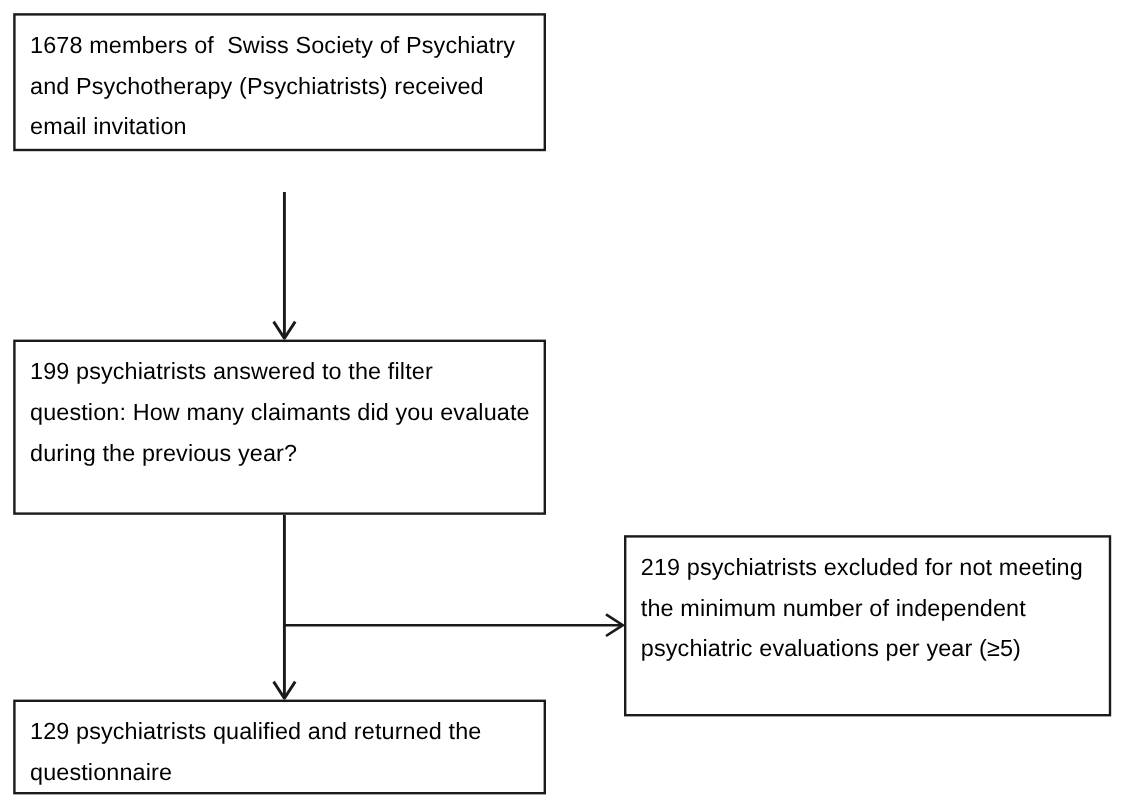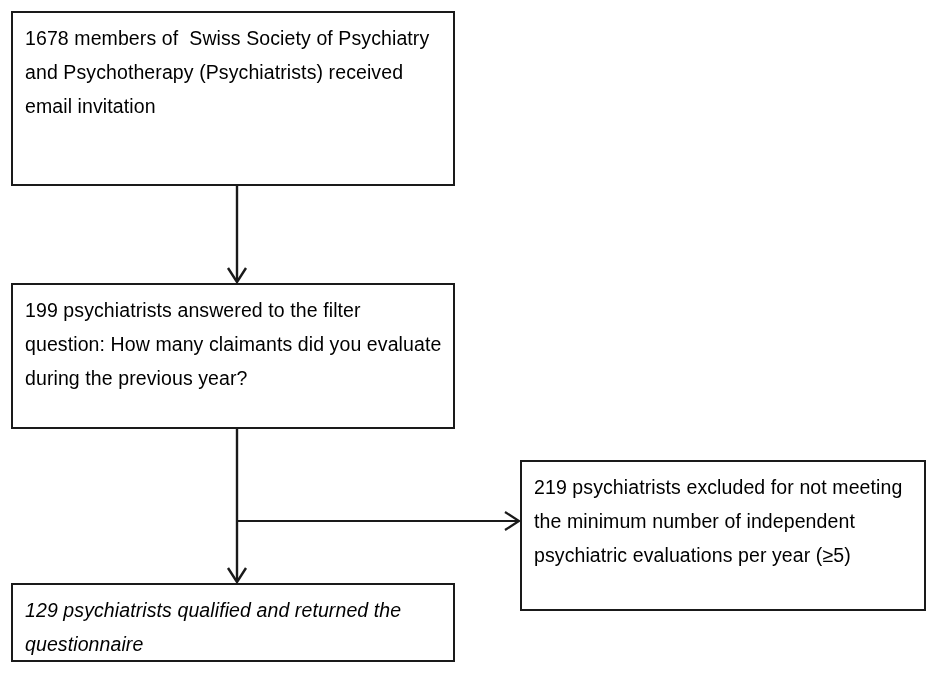--- a/index.html
+++ b/index.html
@@ -27,24 +27,24 @@
     padding: 8px 10px 6px 12px;
   }
   .node-text {
     font-size: 19.5px;
     line-height: 34px;
     color: #000000;
     white-space: pre-wrap;
     letter-spacing: 0.1px;
   }
   
-  #box-invited   { left: 11px;  top: 11px;  width: 444px; height: 175px; }
+  #box-invited   { left: 11px;  top: 11px;  width: 444px; height: 115px; }
   #box-answered  { left: 11px;  top: 283px; width: 444px; height: 146px; }
-  #box-excluded  { left: 520px; top: 460px; width: 406px; height: 151px; }
-  #box-qualified { left: 11px;  top: 583px; width: 444px; height: 79px; font-style: italic;  }
+  #box-excluded  { left: 520px; top: 446px; width: 406px; height: 151px; }
+  #box-qualified { left: 11px;  top: 583px; width: 444px; height: 79px;  }
 
   .connector-layer {
     position: absolute;
     left: 0;
     top: 0;
     width: 940px;
     height: 675px;
     pointer-events: none;
   }
   .connector-layer line,

